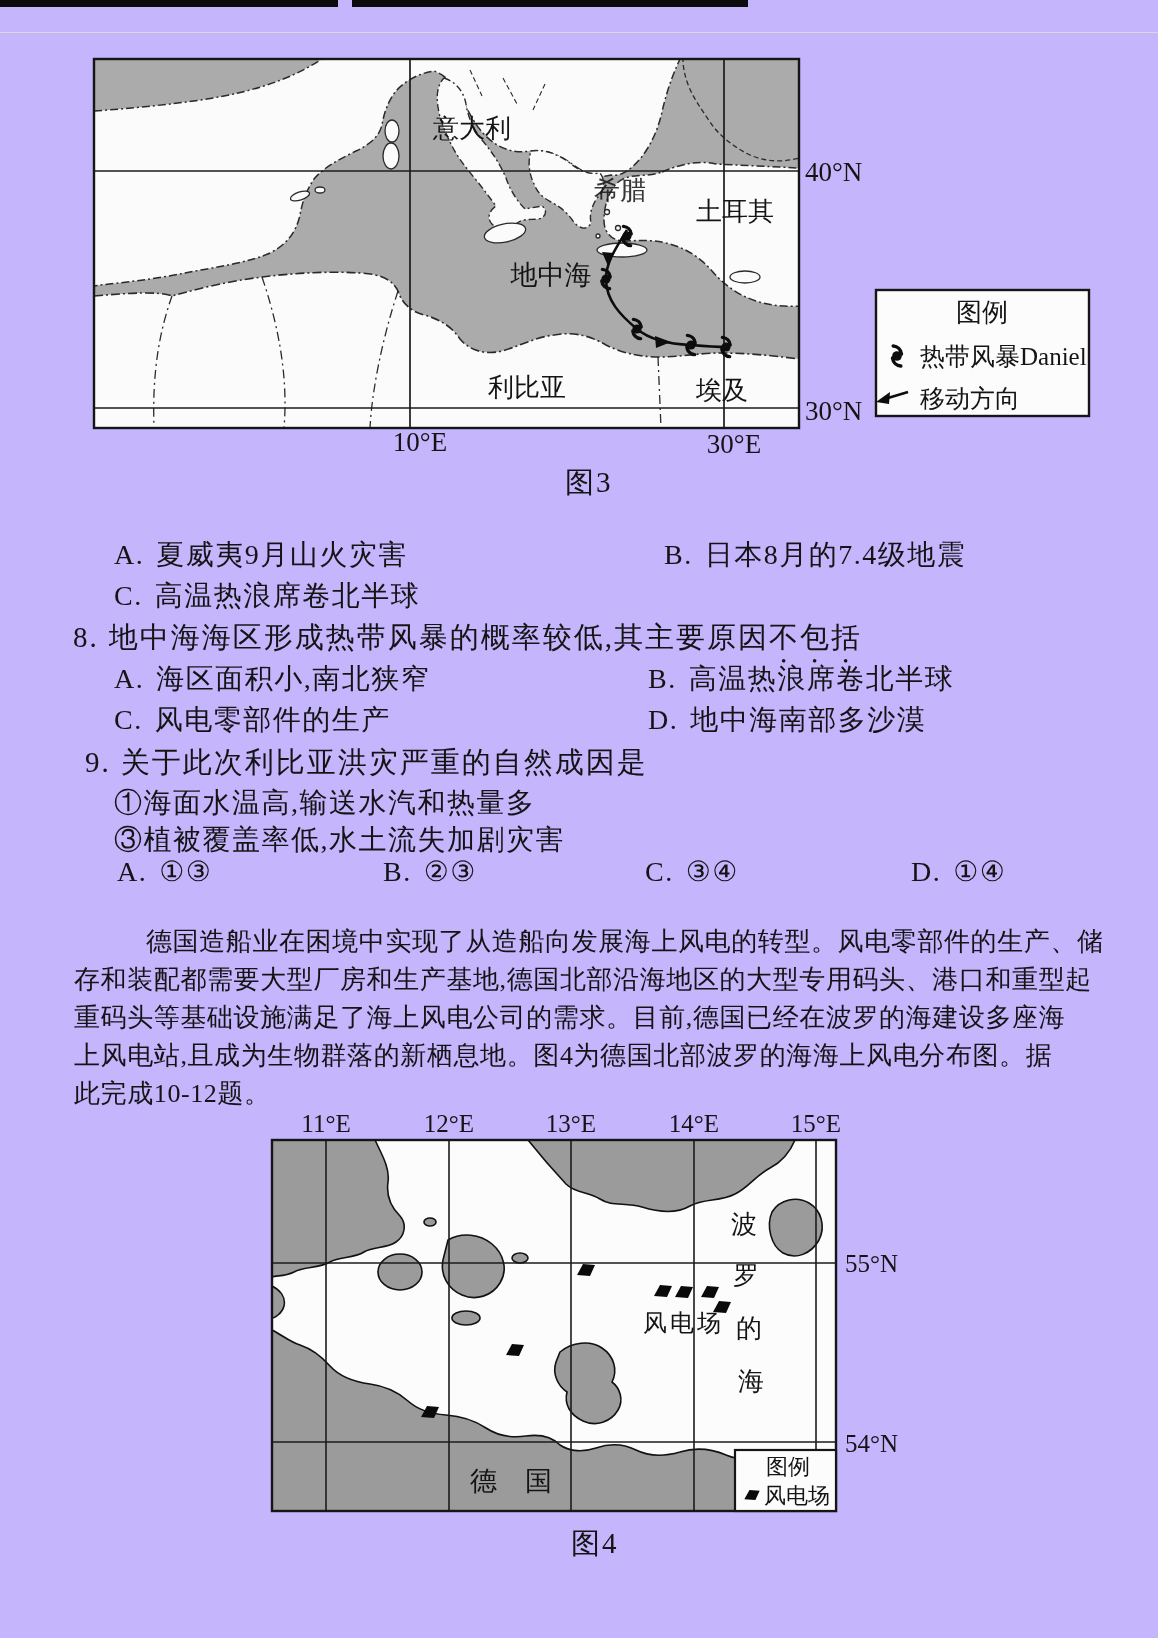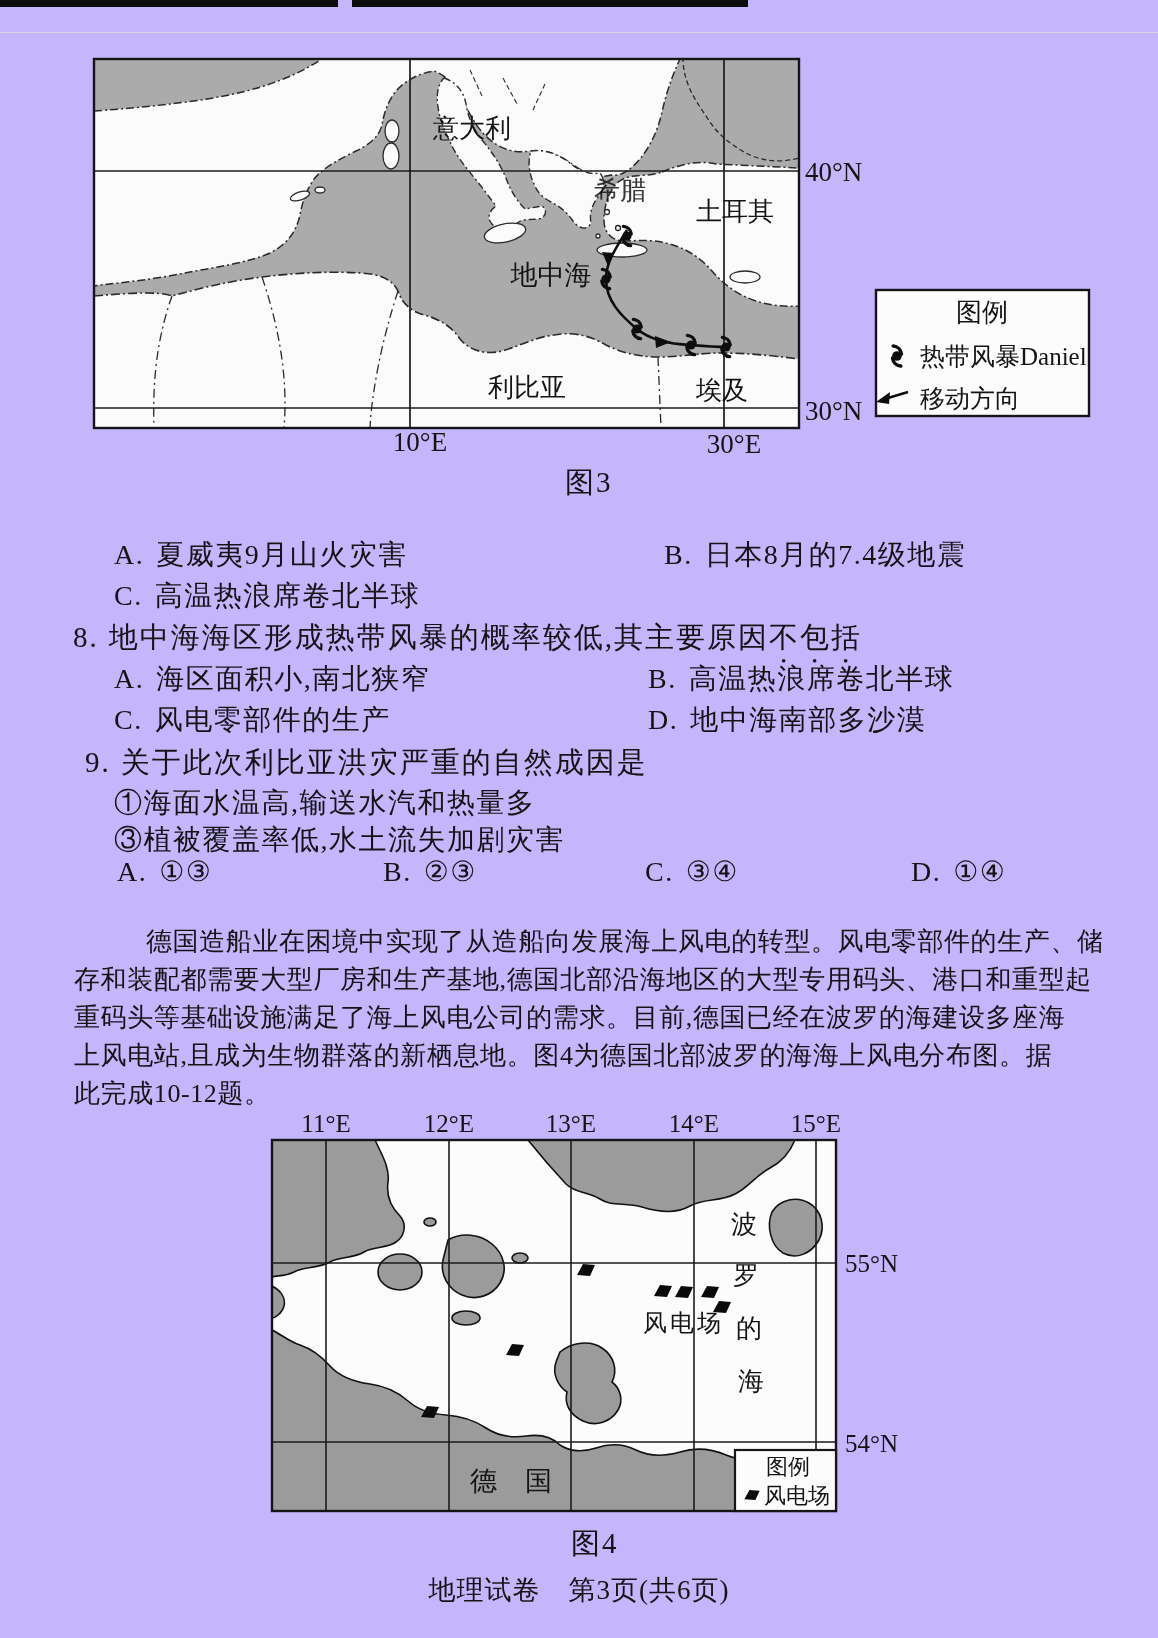--- a/index.html
+++ b/index.html
@@ -292,14 +292,13 @@
     <g>
       <rect x="735" y="1450" width="101" height="61" fill="#fcfcfc" stroke="#151515" stroke-width="2.2"></rect>
       <text x="788" y="1474" font-size="22" text-anchor="middle">图例</text>
       <use href="#wfblob" transform="translate(752,1495) scale(0.85)"></use>
       <text x="764" y="1503" font-size="22">风电场</text>
     </g>
   </svg>
 
   <div class="caption" style="left:571px;top:1524px;">图4</div>
 
-  <div class="footer">地理试卷　第3页(共6页)</div>
 </div>
 
 </body></html>

